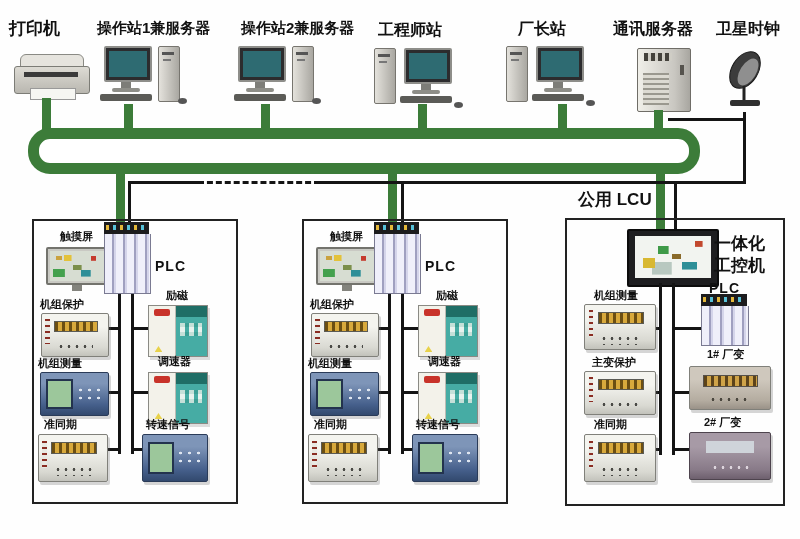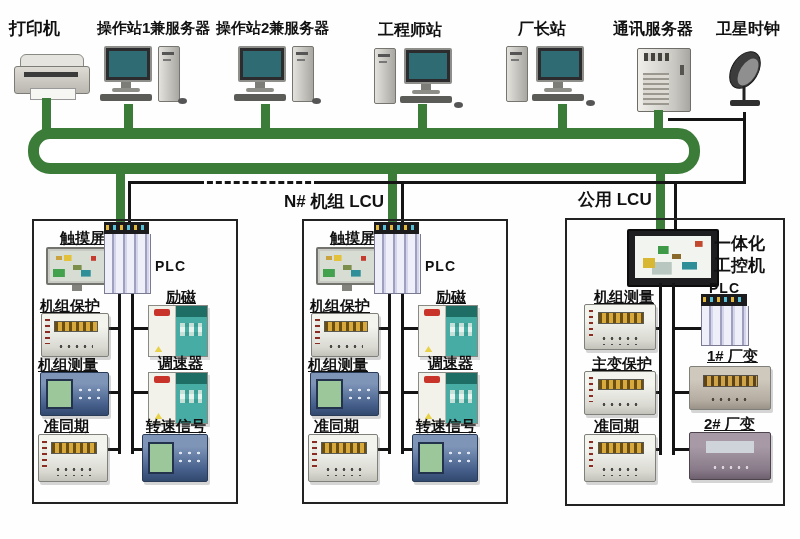--- a/index.html
+++ b/index.html
@@ -1,21 +1,21 @@
 <!DOCTYPE html>
 <html><head>
 <meta charset="utf-8">
 <style>
   html,body{margin:0;padding:0;background:#fff;}
   .stage{position:relative;width:800px;height:539px;background:#fefefe;overflow:hidden;
          font-family:"Liberation Sans",sans-serif;color:#111;}
   .lbl{position:absolute;font-weight:700;white-space:nowrap;}
   .lbl-top{font-size:15px;}
   .lbl-title{font-size:17px;}
-  .lbl-in{font-size:15px;text-decoration:underline;}
+  .lbl-in{font-size:11px;}
   .lbl-plc{font-size:14px;letter-spacing:1px;}
 
   
   .gline{position:absolute;background:#3c7c39;}
   .kline{position:absolute;background:#141414;}
   .kdash{position:absolute;border-top:3px dashed #141414;height:0;}
 
   
   .ring{position:absolute;left:28px;top:128px;width:650px;height:24px;
         border:11px solid #3c7c39;border-radius:22px;background:#fff;}
@@ -102,21 +102,21 @@
     background-size:16% 24%,14% 20%,10% 14%,20% 18%,12% 12%,26% 30%;
     background-position:12% 70%,35% 30%,88% 15%,78% 75%,55% 50%,30% 90%;}
 </style>
 </head>
 <body>
 
 <div class="stage">
 
   <div class="lbl lbl-top" style="left:9px;top:17px;font-size:17px">打印机</div>
   <div class="lbl lbl-top" style="left:97px;top:19px">操作站1兼服务器</div>
-  <div class="lbl lbl-top" style="left:216px;top:19px">操作站2兼服务器</div>
+  <div class="lbl lbl-top" style="left:241px;top:19px">操作站2兼服务器</div>
   <div class="lbl lbl-top" style="left:378px;top:20px;font-size:16px">工程师站</div>
   <div class="lbl lbl-top" style="left:518px;top:19px;font-size:16px">厂长站</div>
   <div class="lbl lbl-top" style="left:613px;top:19px;font-size:16px">通讯服务器</div>
   <div class="lbl lbl-top" style="left:716px;top:19px;font-size:16px">卫星时钟</div>
 
   <div class="printer" style="left:14px;top:54px">
     <span class="p-top"></span>
       <span class="p-body"></span>
       <span class="p-slot"></span>
       <span class="p-paper"></span>
@@ -226,21 +226,20 @@
   <div class="kline" style="left:743px;top:112px;width:3px;height:72px"></div>
 
   <div class="kline" style="left:128px;top:181px;width:70px;height:3px"></div>
   <div class="kdash" style="left:198px;top:181px;width:122px"></div>
   <div class="kline" style="left:320px;top:181px;width:426px;height:3px"></div>
 
   <div class="kline" style="left:128px;top:181px;width:3px;height:44px"></div>
   <div class="kline" style="left:401px;top:181px;width:3px;height:44px"></div>
   <div class="kline" style="left:674px;top:181px;width:3px;height:52px"></div>
 
-  <div class="lbl lbl-title" style="left:284px;top:190px">N# 机组 LCU</div>
   <div class="lbl lbl-title" style="left:578px;top:188px">公用 LCU</div>
 
   <div class="lcubox" style="left:32px;top:219px;width:202px;height:281px"></div>
   <div class="lcubox" style="left:302px;top:219px;width:202px;height:281px"></div>
   <div class="lcubox" style="left:565px;top:218px;width:216px;height:284px"></div>
 
   <div class="lbl lbl-in" style="left:60px;top:229px">触摸屏</div>
   <div class="touchscreen" style="left:46px;top:247px;width:62px;height:46px">
     <span class="ts-frame"></span>
       <span class="ts-screen"></span>

